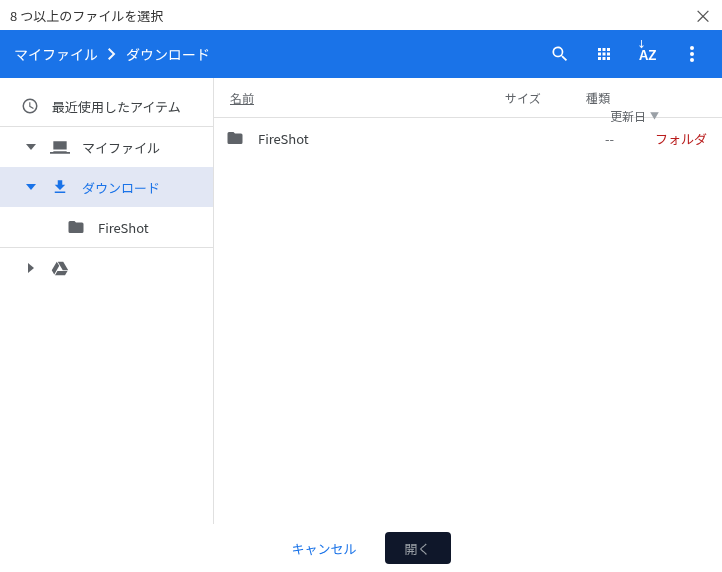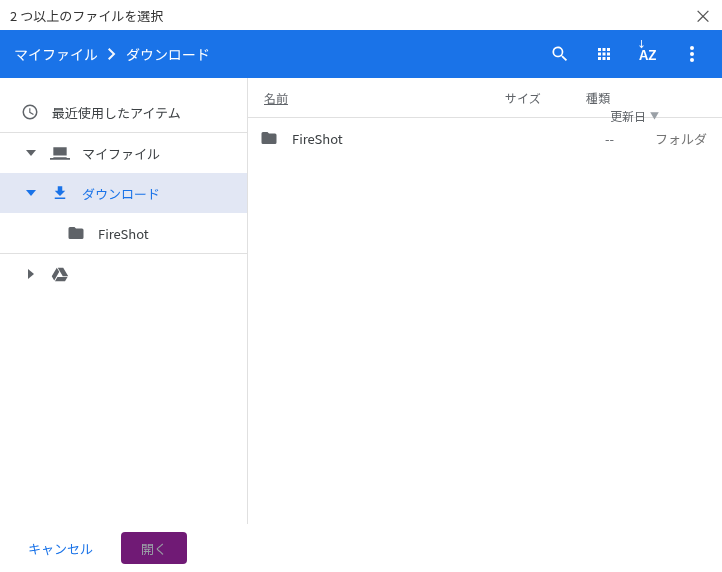--- a/index.html
+++ b/index.html
@@ -12,21 +12,21 @@
 .titlebar .close { font-size: 18px; color: #555; cursor: pointer; line-height: 1; }
 
 .header { height: 48px; background: #1a73e8; color: #fff; display: flex; align-items: center; padding: 0 8px 0 14px; }
 .breadcrumb { display: flex; align-items: center; gap: 10px; flex: 1; font-size: 14px; }
 .breadcrumb .sep { opacity: .95; }
 .hdr-actions { display: flex; align-items: center; gap: 24px; padding-right: 12px; }
 .hdr-ico { width: 20px; height: 20px; display: flex; align-items: center; justify-content: center; fill: #fff; color: #fff; cursor: pointer; }
 
 .body { flex: 1; display: flex; min-height: 0; }
 
-.sidebar { width: 248px; border-right: 1px solid #e0e0e0; padding-top: 14px; }
+.sidebar { width: 214px; border-right: 1px solid #e0e0e0; padding-top: 8px; }
 .sb-row { height: 40px; display: flex; align-items: center; padding-left: 20px; gap: 12px; color: #3c4043; font-size: 13px; cursor: pointer; }
 .sb-row.sub { padding-left: 24px; }
 .sb-row.sub2 { padding-left: 66px; }
 .sb-row.sel { background: #e2e7f4; color: #1a73e8; }
 .sb-div { border-top: 1px solid #e0e0e0; margin: 0; }
 .expand { width: 14px; display:flex; align-items:center; justify-content:center; }
 .sb-ico { width: 20px; height: 20px; display:flex; align-items:center; justify-content:center; }
 .sb-row.sel .sb-ico svg, .sb-row.sel .expand svg { fill: #1a73e8; }
 .sb-ico svg { fill: #5f6368; }
 .expand svg { fill: #5f6368; }
@@ -38,33 +38,33 @@
 .col-type { width: 55px; overflow:hidden; text-overflow:ellipsis; white-space:nowrap;text-align:right; }
 .col-date { width: 100px; overflow:hidden; text-overflow:ellipsis; white-space:nowrap; display:flex; align-items:center; gap:4px;margin-top:35px; }
 .col-date .sort { font-size: 9px; color:#9aa0a6; }
 
 .rows { flex:1; overflow:auto; }
 .row { height: 40px; display:flex; align-items:center; padding: 0 12px; color:#3c4043; font-size:13px; cursor:pointer; }
 .row .r-ico { width: 20px; margin-right: 12px; display:flex; }
 .row .r-ico svg { fill:#5f6368; }
 .row .r-name { flex:1; }
 .row .r-size { width:50px; color:#5f6368; overflow:hidden; text-overflow:ellipsis; white-space:nowrap; }
-.row .r-type { width:55px; color:#737373; overflow:hidden; text-overflow:ellipsis; white-space:nowrap; }
+.row .r-type { width:55px; color:#b91c1c; overflow:hidden; text-overflow:ellipsis; white-space:nowrap; }
 .row .r-date { width:100px; color:#5f6368; overflow:hidden; text-overflow:ellipsis; white-space:nowrap; }
 
-.footer { height: 48px; display:flex; align-items:center; justify-content:flex-start; gap: 8px; padding: 0 8px; }
+.footer { height: 48px; display:flex; align-items:center; justify-content:center; gap: 8px; padding: 0 8px; }
 .btn { height: 32px; padding: 0 20px; display:flex; align-items:center; font-size:13px; color:#1a73e8; cursor:pointer; border-radius:4px; }
-.btn.primary { background:#701a75; color:#9aa0a6; }
+.btn.primary { background:#0f172a; color:#9aa0a6; }
 </style>
 </head>
 <body>
 
 <div class="dialog">
   <div class="titlebar">
-    <span class="title">2 つ以上のファイルを選択</span>
+    <span class="title">8 つ以上のファイルを選択</span>
     <span class="close">×</span>
   </div>
 
   <div class="header">
     <div class="breadcrumb">
       <span>マイファイル</span>
       <span class="sep">
         <svg width="8" height="12" viewBox="0 0 8 12">
             <path d="M0 10.6L4.6 6 0 1.4 1.4 0l6 6-6 6z" fill="#fff"></path>
           </svg>

